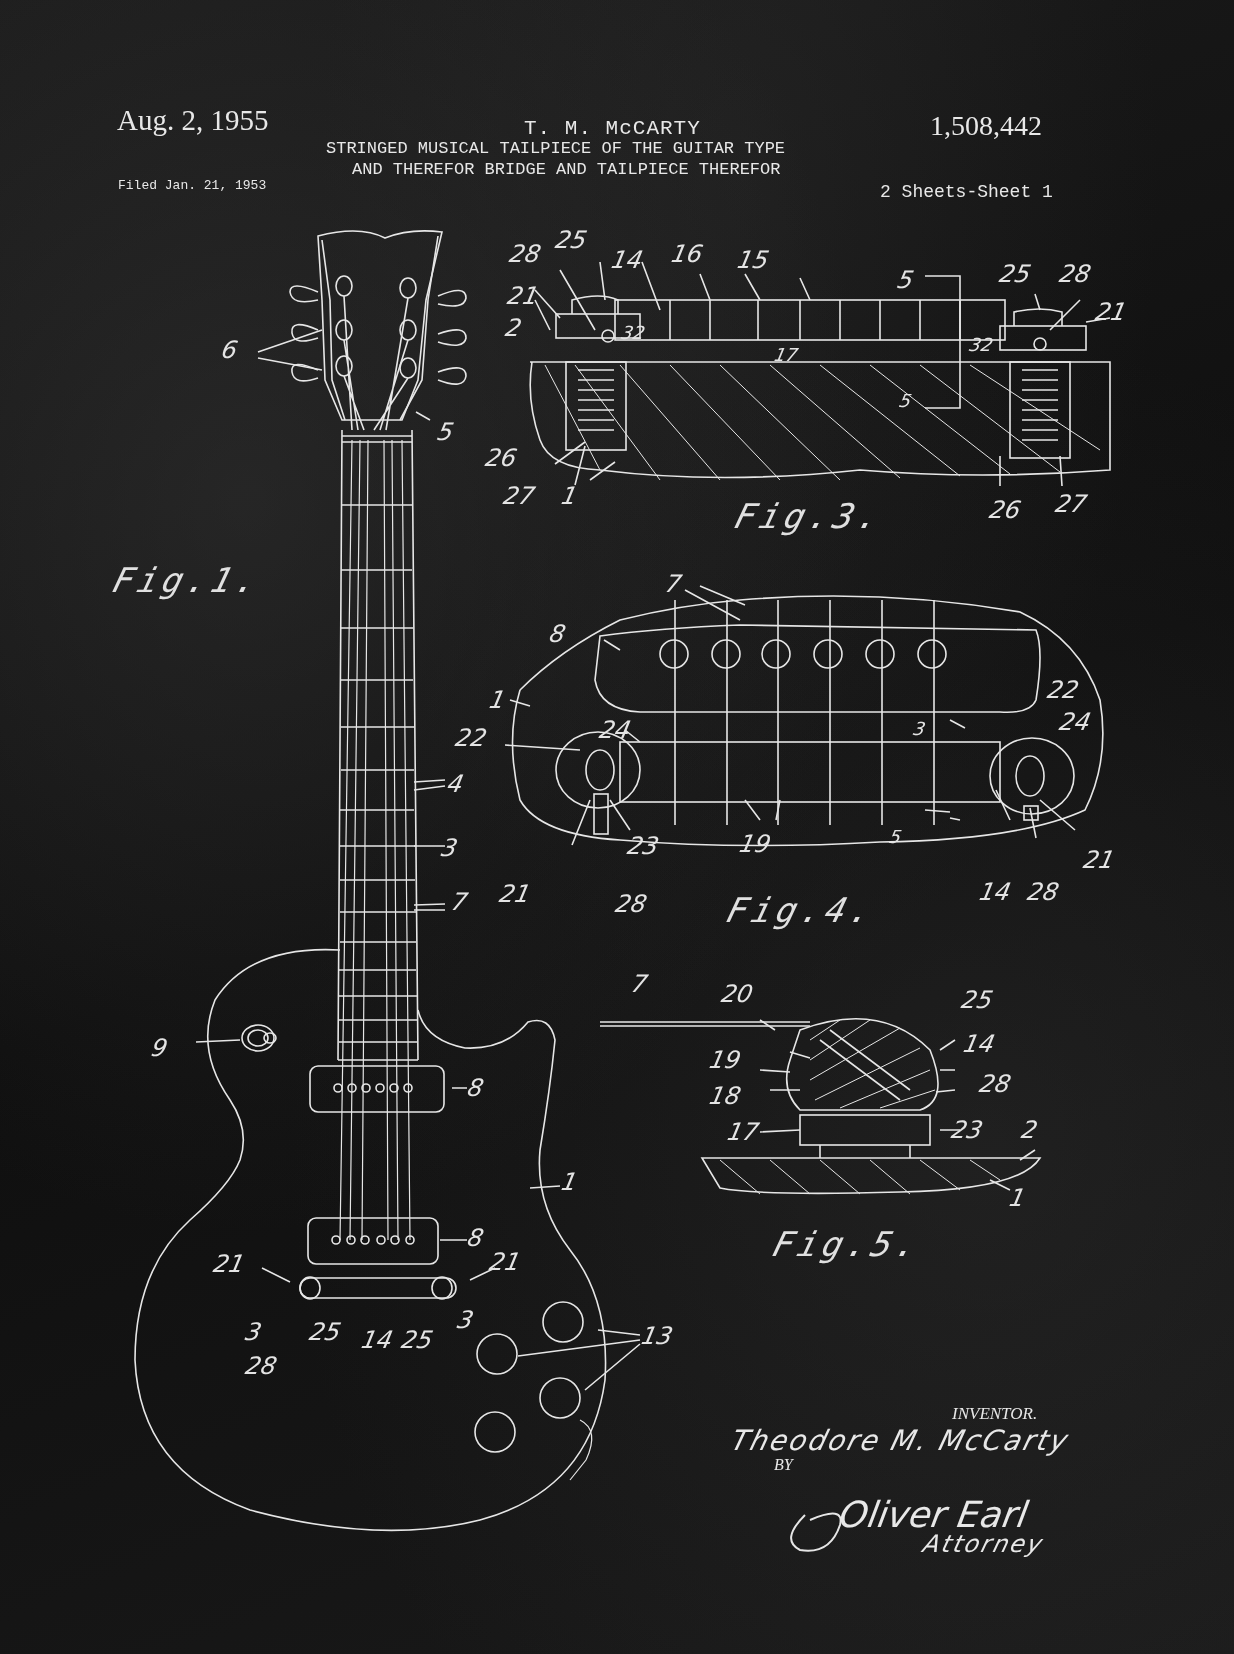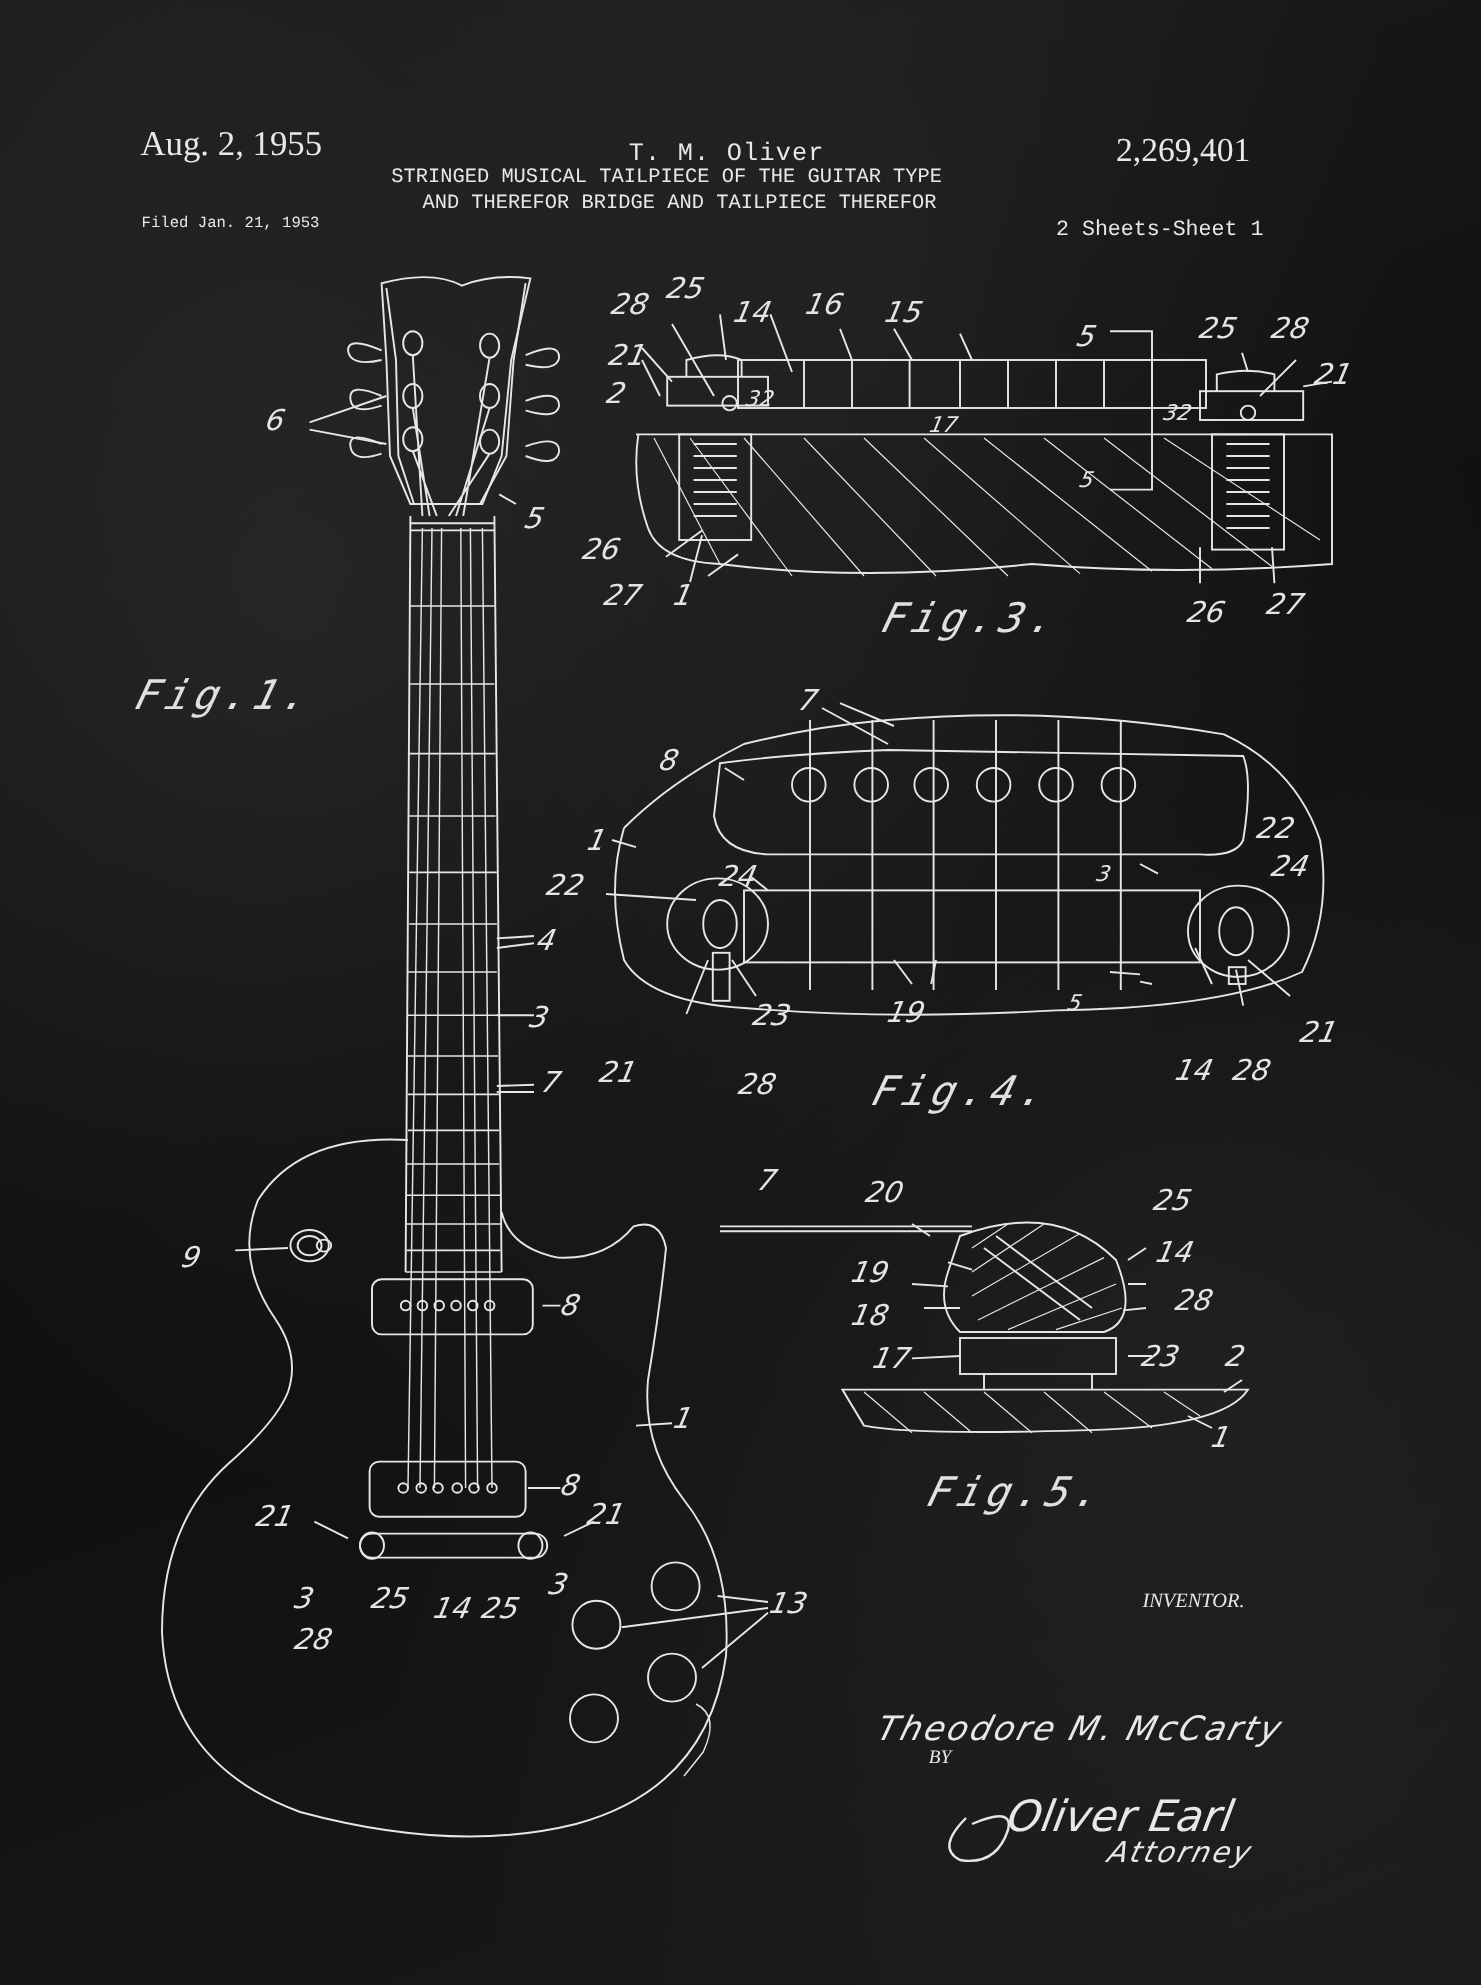--- a/index.html
+++ b/index.html
@@ -16,22 +16,22 @@
   .mono{font-family:"Liberation Mono","DejaVu Sans Mono",monospace;}
   .hand{font-family:"DejaVu Sans",sans-serif;font-style:italic;font-weight:normal;}
   svg{position:absolute;left:0;top:0;}
   .lbl{position:absolute;font-family:"DejaVu Sans",sans-serif;font-style:italic;color:#e4e4e4;font-size:24px;transform:skewX(-12deg);}
   .fig{position:absolute;font-family:"DejaVu Sans Mono",monospace;font-style:italic;font-size:34px;color:#e0e0e0;letter-spacing:4px;transform:skewX(-15deg);}
 </style>
 </head>
 <body>
 
 <div class="t serif" style="left:117px;top:104px;font-size:29px;">Aug. 2, 1955</div>
-<div class="t mono" style="left:524px;top:117px;font-size:21px;letter-spacing:1px;">T. M. Oliver</div>
-<div class="t serif" style="left:930px;top:110px;font-size:28px;">2,269,401</div>
+<div class="t mono" style="left:524px;top:117px;font-size:21px;letter-spacing:1px;">T. M. McCARTY</div>
+<div class="t serif" style="left:930px;top:110px;font-size:28px;">1,508,442</div>
 <div class="t mono" style="left:326px;top:139px;font-size:17px;">STRINGED MUSICAL TAILPIECE OF THE GUITAR TYPE</div>
 <div class="t mono" style="left:352px;top:160px;font-size:17px;">AND THEREFOR BRIDGE AND TAILPIECE THEREFOR</div>
 <div class="t mono" style="left:118px;top:178px;font-size:13px;">Filed Jan. 21, 1953</div>
 <div class="t mono" style="left:880px;top:182px;font-size:18px;">2 Sheets-Sheet 1</div>
 
 <svg width="1234" height="1654" viewBox="0 0 1234 1654" fill="none" stroke="#e6e6e6" stroke-width="1.6">
 
   <g>
 
     <path d="M318 236 Q360 225 385 238 Q410 228 442 232 L426 300 L418 380 L402 420 L342 420 L325 380 L322 300 Z"></path>
@@ -233,17 +233,17 @@
 <div class="lbl" style="left:728px;top:1118px;">17</div>
 <div class="lbl" style="left:952px;top:1116px;">23</div>
 <div class="lbl" style="left:1022px;top:1116px;">2</div>
 <div class="lbl" style="left:1010px;top:1184px;">1</div>
 
 <div class="fig" style="left:114px;top:560px;">Fig.1.</div>
 <div class="fig" style="left:736px;top:496px;">Fig.3.</div>
 <div class="fig" style="left:728px;top:890px;">Fig.4.</div>
 <div class="fig" style="left:774px;top:1224px;">Fig.5.</div>
 
-<div class="t serif" style="left:952px;top:1324px;font-size:17px;font-style:italic;">INVENTOR.</div>
+<div class="t serif" style="left:952px;top:1404px;font-size:17px;font-style:italic;">INVENTOR.</div>
 <div class="t hand" style="left:732px;top:1424px;font-size:28px;letter-spacing:2px;transform:skewX(-15deg);">Theodore M. McCarty</div>
 <div class="t serif" style="left:774px;top:1456px;font-size:16px;font-style:italic;">BY</div>
 <div class="t hand" style="left:840px;top:1494px;font-size:36px;transform:skewX(-10deg);">Oliver Earl</div>
 <div class="t hand" style="left:924px;top:1530px;font-size:24px;letter-spacing:2px;transform:skewX(-15deg);">Attorney</div>
 
 </body></html>

